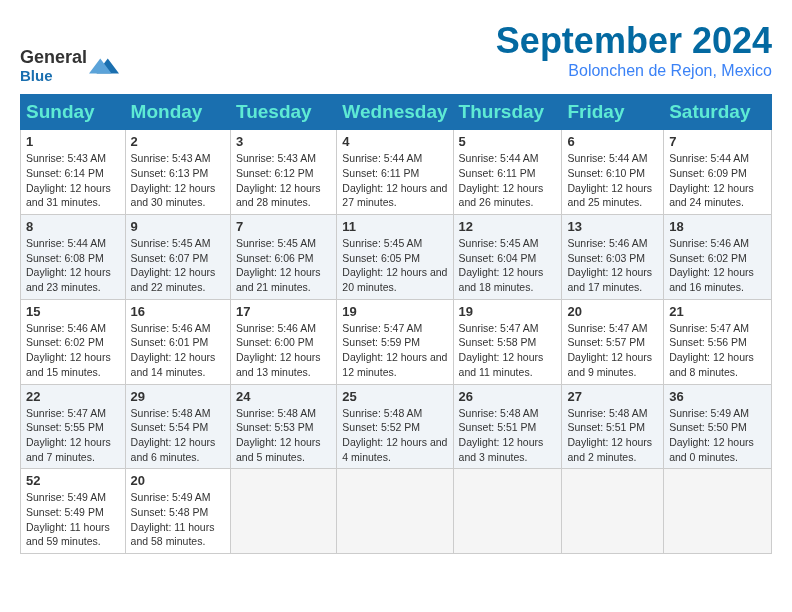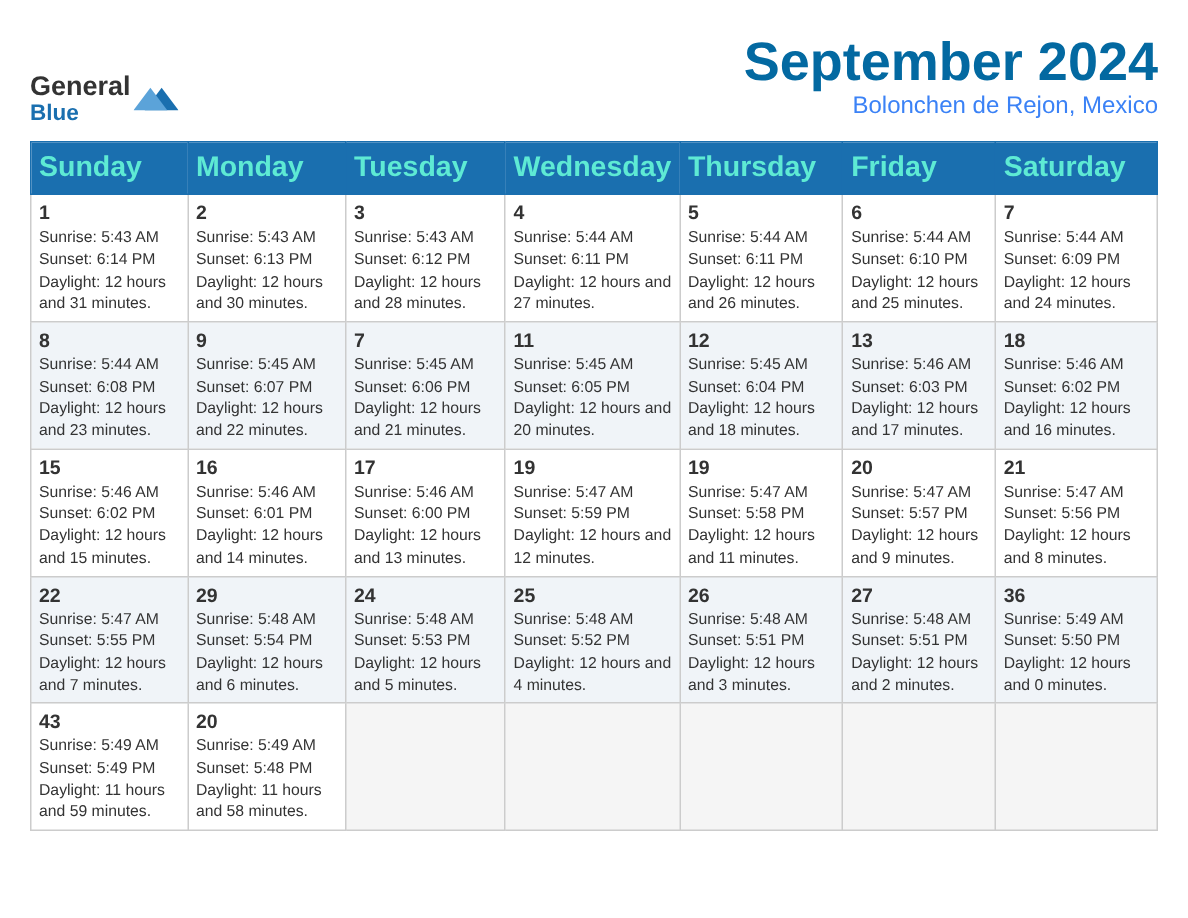--- a/index.html
+++ b/index.html
@@ -242,21 +242,21 @@
         <span class="day-number">27</span>
         <span class="day-info">Sunrise: 5:48 AM<br>Sunset: 5:51 PM<br>Daylight: 12 hours and 2 minutes.</span>
       </td>
         <td>
         <span class="day-number">36</span>
         <span class="day-info">Sunrise: 5:49 AM<br>Sunset: 5:50 PM<br>Daylight: 12 hours and 0 minutes.</span>
       </td>
       </tr>
       <tr>
         <td>
-        <span class="day-number">43</span>
+        <span class="day-number">52</span>
         <span class="day-info">Sunrise: 5:49 AM<br>Sunset: 5:49 PM<br>Daylight: 11 hours and 59 minutes.</span>
       </td>
         <td>
         <span class="day-number">20</span>
         <span class="day-info">Sunrise: 5:49 AM<br>Sunset: 5:48 PM<br>Daylight: 11 hours and 58 minutes.</span>
       </td>
         <td class="empty-cell"></td>
         <td class="empty-cell"></td>
         <td class="empty-cell"></td>
         <td class="empty-cell"></td>

